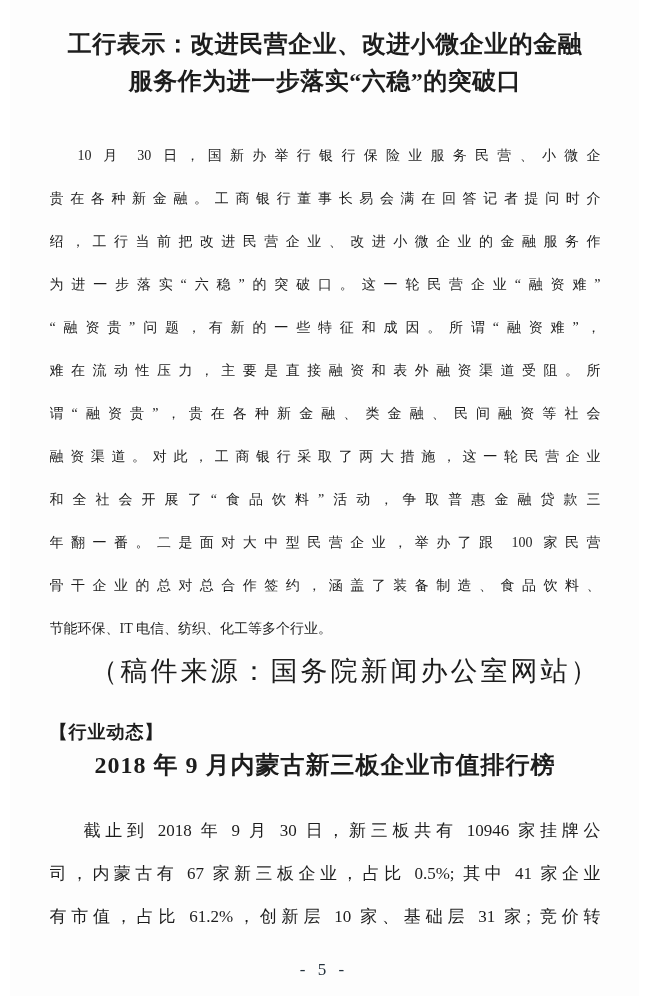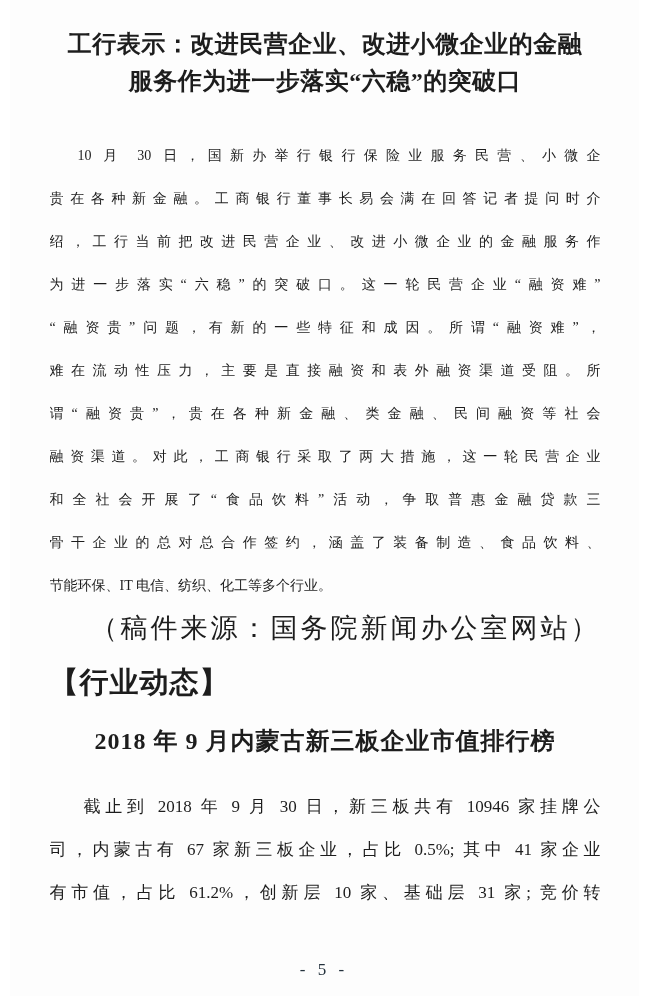--- a/index.html
+++ b/index.html
@@ -35,29 +35,28 @@
   .jline.indent { text-indent: 2em; }
   .jline.end { text-align-last: left; }
   .source-line {
     font-size: 27px;
     line-height: 43px;
     text-align: right;
     letter-spacing: 3px;
     white-space: nowrap;
   }
   .section-header {
-    margin-top: 17px;
+    margin-top: 24px;
     font-family: "Liberation Sans", "DejaVu Sans", sans-serif;
     font-weight: 700;
-    font-size: 29px;
+    font-size: 18px;
     line-height: 30px;
     letter-spacing: 1px;
   }
   .ranking-title {
-    margin-top: 26px;
     text-align: center;
     font-weight: 700;
     font-size: 24px;
     line-height: 36px;
     letter-spacing: 1px;
   }
   .page-footer {
     position: absolute;
     left: 0;
     bottom: 16px;
@@ -81,20 +80,21 @@
   <div class="body-para">
       <div class="jline indent">10 月 30 日，国新办举行银行保险业服务民营、小微企</div>
       <div class="jline">贵在各种新金融。工商银行董事长易会满在回答记者提问时介</div>
       <div class="jline">绍，工行当前把改进民营企业、改进小微企业的金融服务作</div>
       <div class="jline">为进一步落实“六稳”的突破口。这一轮民营企业“融资难”</div>
       <div class="jline">“融资贵”问题，有新的一些特征和成因。所谓“融资难”，</div>
       <div class="jline">难在流动性压力，主要是直接融资和表外融资渠道受阻。所</div>
       <div class="jline">谓“融资贵”，贵在各种新金融、类金融、民间融资等社会</div>
       <div class="jline">融资渠道。对此，工商银行采取了两大措施，这一轮民营企业</div>
       <div class="jline">和全社会开展了“食品饮料”活动，争取普惠金融贷款三</div>
+      <div class="jline">年翻一番。二是面对大中型民营企业，举办了跟 100 家民营</div>
       <div class="jline">骨干企业的总对总合作签约，涵盖了装备制造、食品饮料、</div>
       <div class="jline end">节能环保、IT 电信、纺织、化工等多个行业。</div>
     </div>
 
   <div class="source-line">（稿件来源：国务院新闻办公室网站）</div>
 
   <div class="section-header">【行业动态】</div>
 
   <div class="ranking-title">2018 年 9 月内蒙古新三板企业市值排行榜</div>
 

